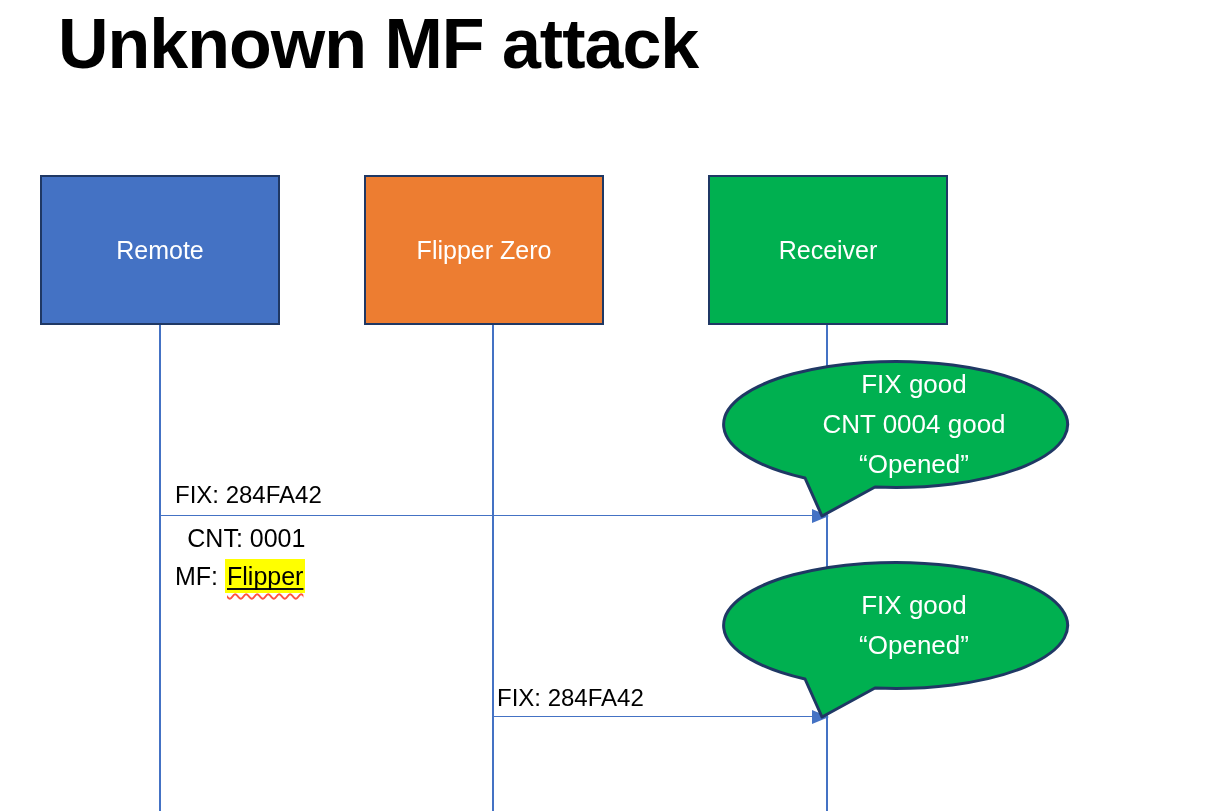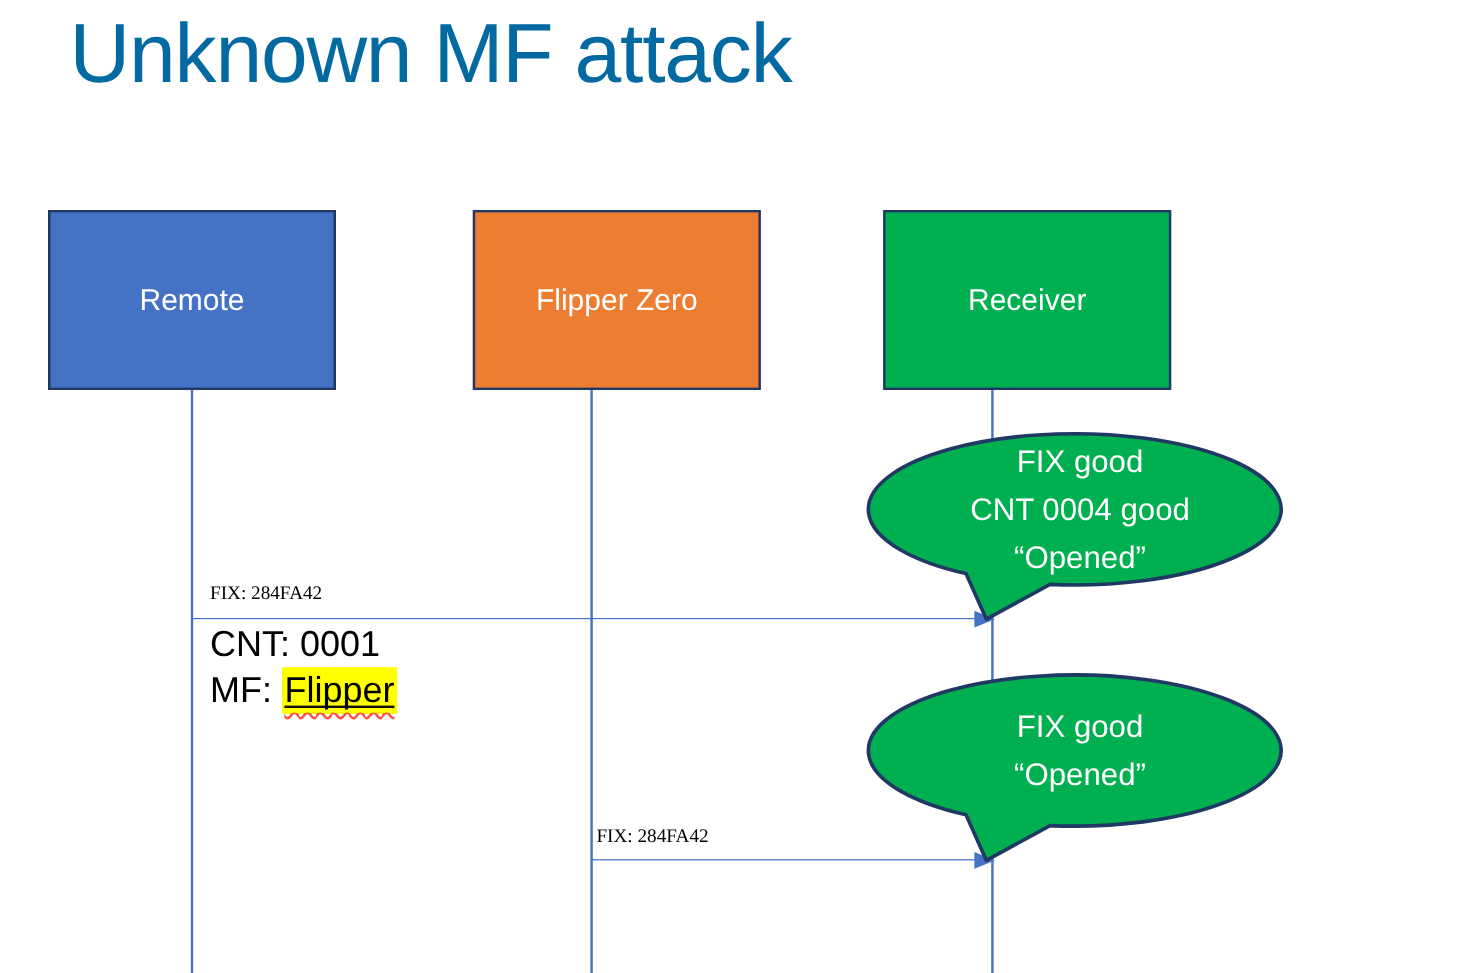--- a/index.html
+++ b/index.html
@@ -12,45 +12,45 @@
     font-family: "Liberation Sans", sans-serif;
     color: #000000;
   }
 
   
   .slide-title {
     position: absolute;
     left: 58px;
     top: 4px;
     font-size: 70px;
-    font-weight: 400;
+    font-weight: 700;
     letter-spacing: -1px;
     line-height: 1.15;
-    color: #0369a1;
+    color: #000000;
     white-space: nowrap;
   }
 
   
   .actor-box {
     position: absolute;
     top: 175px;
     width: 240px;
     height: 150px;
     border: 2.5px solid #1F3864;
     box-sizing: border-box;
     display: flex;
     align-items: center;
     justify-content: center;
     color: #ffffff;
     font-size: 25px;
     z-index: 3;
   }
   .actor-remote   { left: 40px;  background: #4472C4; }
-  .actor-flipper  { left: 394px; background: #ED7D31; }
-  .actor-receiver { left: 736px; background: #00B050; align-items: center; }
+  .actor-flipper  { left: 364px; background: #ED7D31; }
+  .actor-receiver { left: 708px; background: #00B050; align-items: center; }
 
   
   .lifeline {
     position: absolute;
     top: 325px;
     width: 1.5px;
     height: 486px;
     background: #4472C4;
     z-index: 1;
   }
@@ -74,34 +74,34 @@
     border-top: 7px solid transparent;
     border-bottom: 7px solid transparent;
     z-index: 2;
   }
   .arrow-head-1 { left: 812px; top: 509px; }
   .arrow-head-2 { left: 812px; top: 710px; }
 
   
   .msg-label-above {
     position: absolute;
-    font-size: 16px;
+    font-size: 24px;
     line-height: 34px;
     white-space: nowrap;
     z-index: 3;
-    font-family: Liberation Serif, serif;
   }
   .msg1-above { left: 175px; top: 478px; }
   .msg2-above { left: 497px; top: 681px; }
   .msg-label-below {
     position: absolute;
-    font-size: 30px;
+    font-size: 25px;
     line-height: 38px;
     white-space: nowrap;
     z-index: 3;
+    text-align: right;
   }
   .msg1-below { left: 175px; top: 519px; }
   .msg2-below { left: 497px; top: 720px; }
 
   .hl { background: #FFFF00; padding: 3px 2px; }
   .u  {
     text-decoration: underline;
     text-decoration-color: #111111;
     text-decoration-thickness: 2px;
     text-underline-offset: 3px;
@@ -120,21 +120,21 @@
     left: 720px;
     width: 360px;
     height: 166px;
     z-index: 5;
   }
   .callout-1 { top: 357px; }
   .callout-2 { top: 558px; }
   .callout svg { position: absolute; left: 0; top: 0; overflow: visible; }
   .callout-text {
     position: absolute;
-    left: 8px;
+    left: 22px;
     top: 4px;
     width: 344px;
     height: 126px;
     display: flex;
     flex-direction: column;
     align-items: center;
     justify-content: center;
     color: #ffffff;
     font-size: 26px;
     line-height: 40px;

